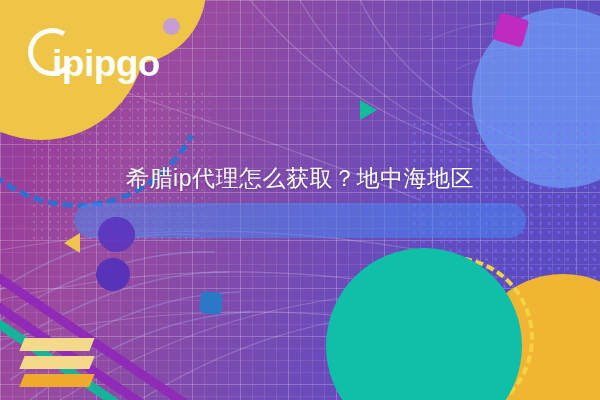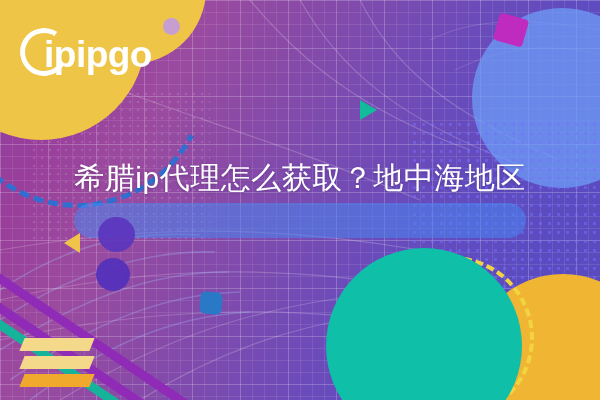--- a/index.html
+++ b/index.html
@@ -236,24 +236,24 @@
     left: 74px;
     top: 203px;
     width: 452px;
     height: 35px;
     border-radius: 18px;
     background: rgba(72,134,240,0.55);
   }
   
   .logo {
     position: absolute;
-    left: 20px;
+    left: 28px;
     top: 26px;
     display: flex;
-    align-items: center;
+    align-items: flex-end;
     height: 56px;
   }
   .logo-ring {
     position: absolute;
     left: 0;
     top: 2px;
     width: 48px;
     height: 48px;
     border-radius: 50%;
     border: 5px solid #ffffff;
@@ -271,21 +271,21 @@
     line-height: 1;
   }
   
   .headline {
     position: absolute;
     left: 0;
     right: 0;
     top: 158px;
     text-align: center;
     color: #ffffff;
-    font-size: 30px;
+    font-size: 23px;
     line-height: 40px;
     font-weight: 400;
     letter-spacing: 0.5px;
     text-shadow: 0 1px 3px rgba(40,20,80,0.35);
     padding: 0 26px;
     box-sizing: border-box;
   }
   .headline .l2 { display: block; }
 </style>
 </head>

